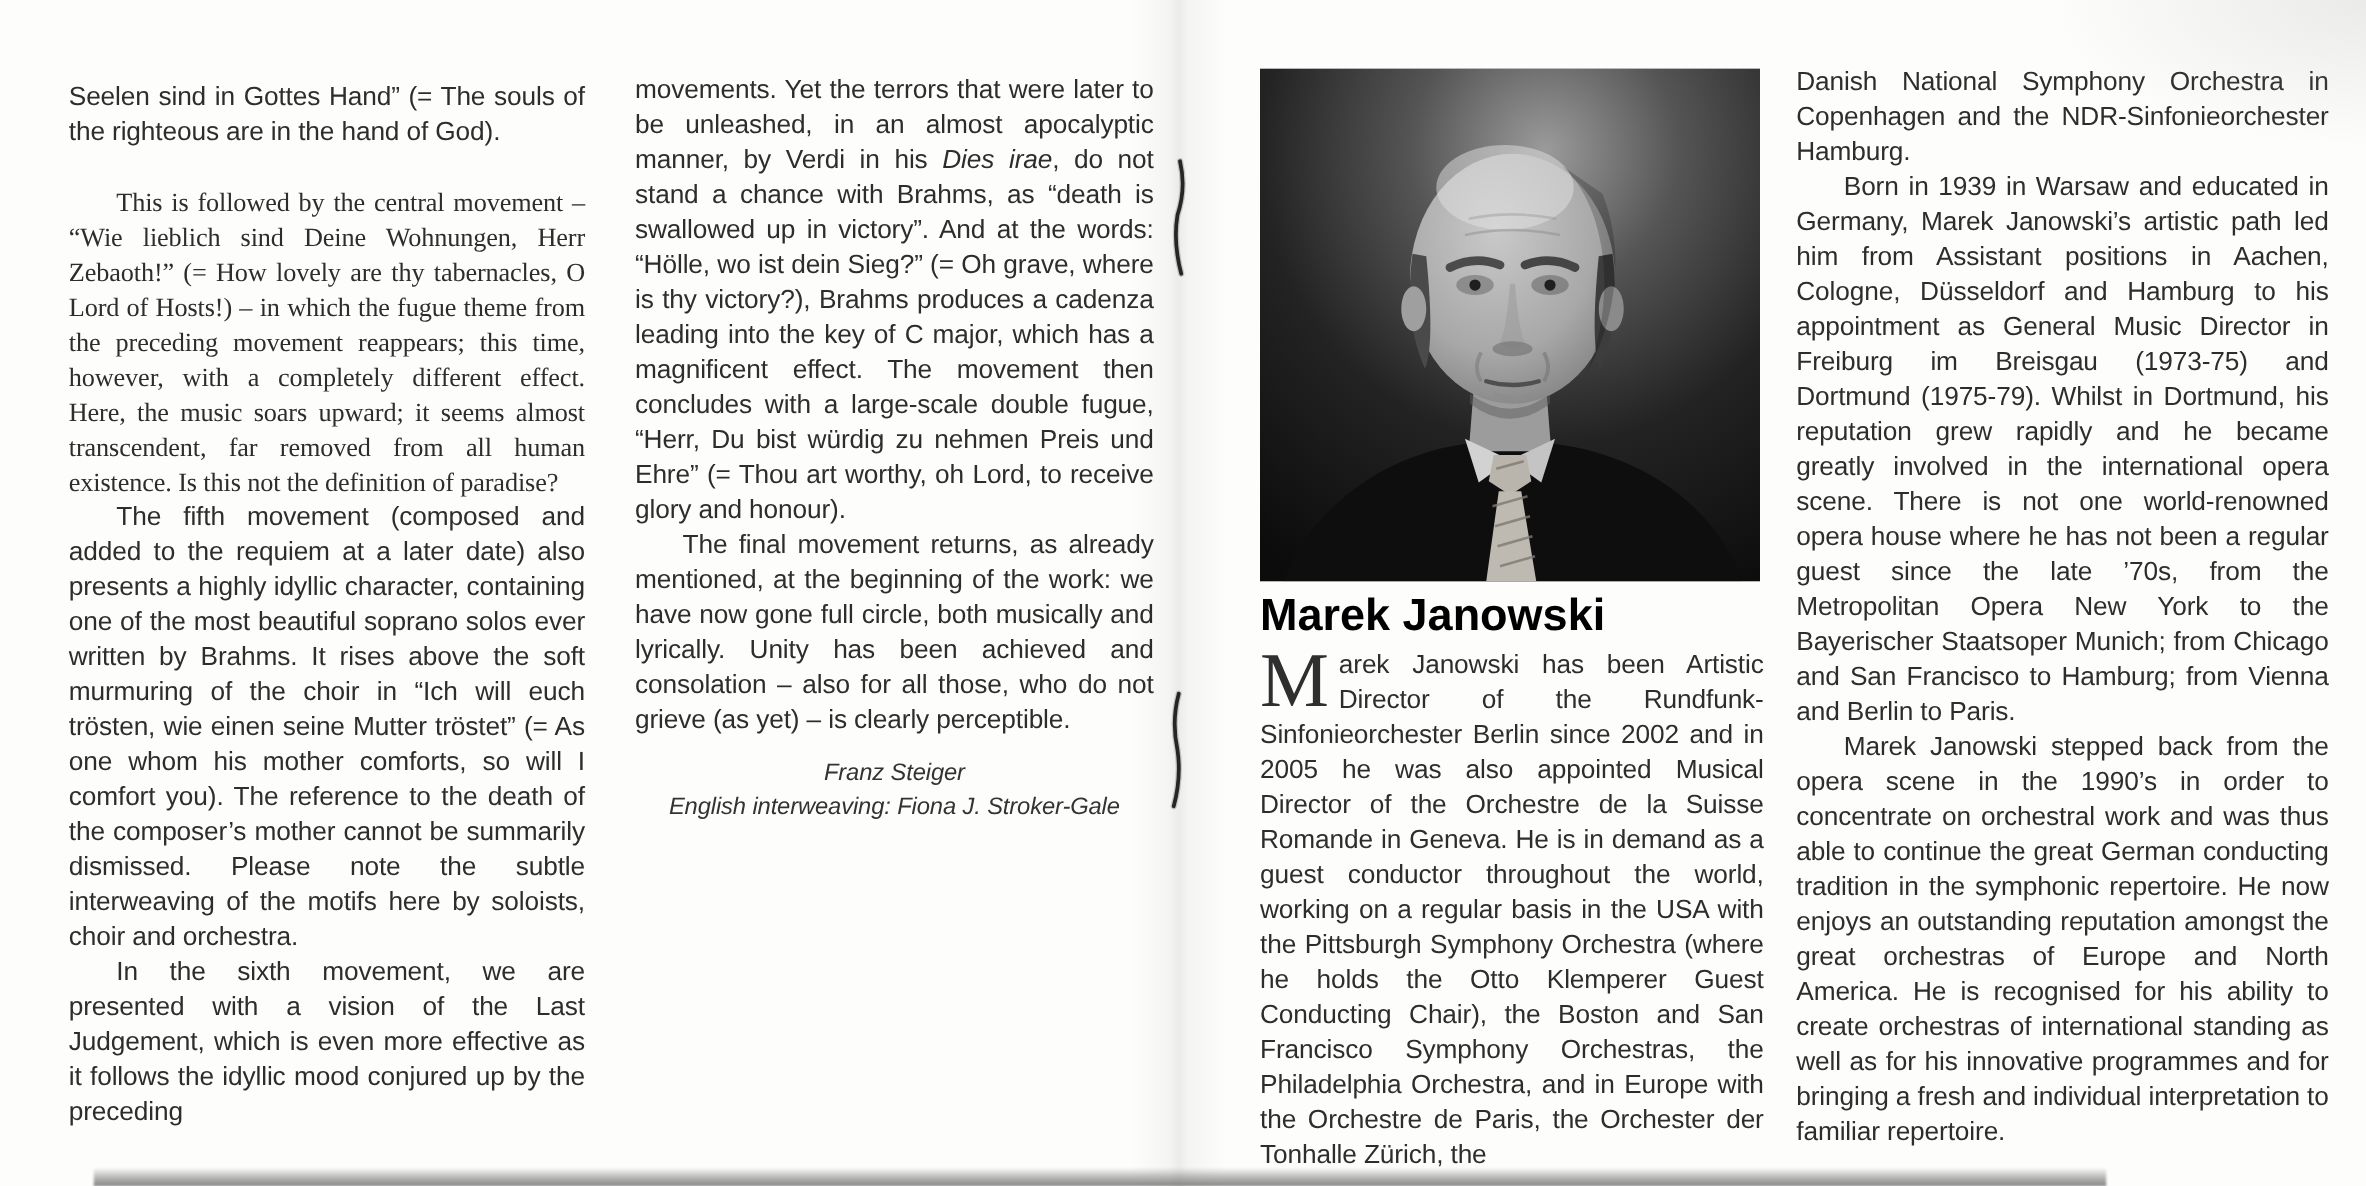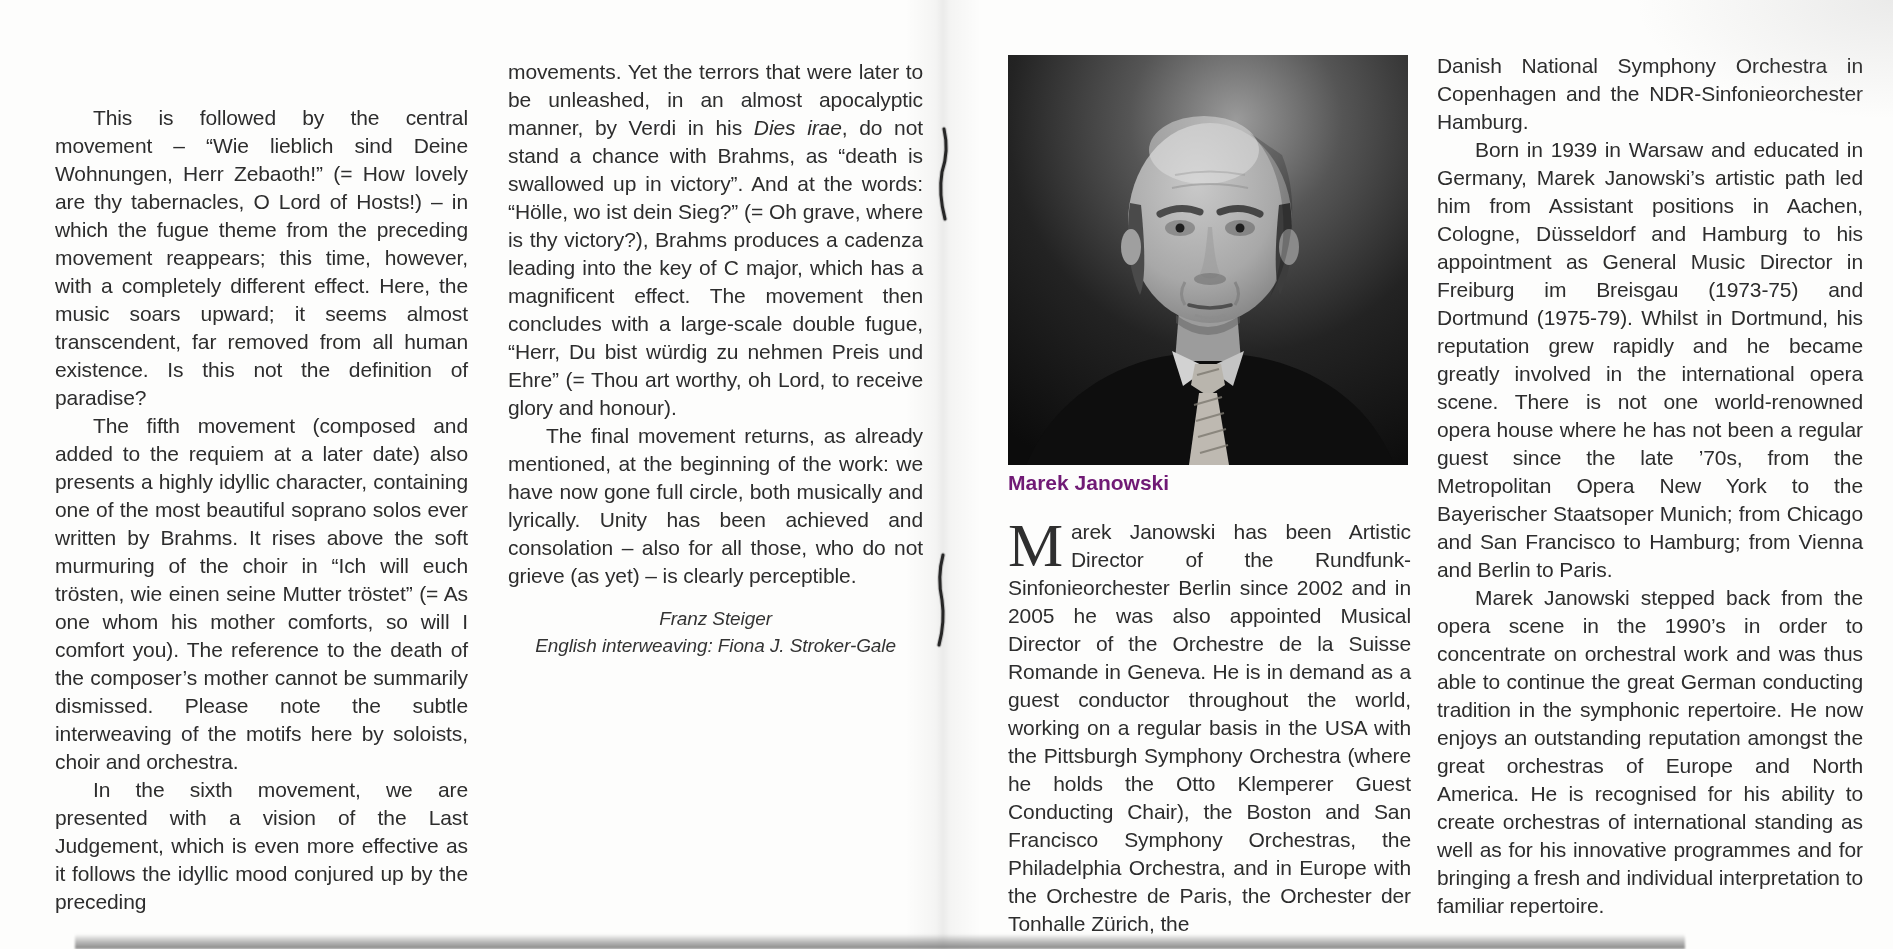--- a/index.html
+++ b/index.html
@@ -21,21 +21,21 @@
     position: absolute;
     font-size: 21px;
     line-height: 28px;
     text-align: justify;
     letter-spacing: -0.1px;
     hyphens: auto;
     -webkit-hyphens: auto;
   }
   .col p { margin: 0; }
   .col p.indent { text-indent: 38px; }
-  .col p.gap-top { margin-top: 40px; }
+  .col p.gap-top { margin-top: 28px; font-family: Liberation Serif, serif; }
 
   .col1 { left: 55px;  top: 64px;  width: 413px; }
   .col2 { left: 508px; top: 58px;  width: 415px; }
   .col3 { left: 1008px; top: 518px; width: 403px; }
   .col4 { left: 1437px; top: 52px; width: 426px; }
 
   .credits {
     margin-top: 15px;
     font-style: italic;
     font-size: 19px;
@@ -53,24 +53,24 @@
     height: 410px;
     background: #111;
   }
   .photo-frame svg { display: block; width: 100%; height: 100%; }
 
   .bio-heading {
     position: absolute;
     left: 1008px;
     top: 471px;
     width: 403px;
-    font-size: 21px;
+    font-size: 36px;
     font-weight: 700;
     letter-spacing: 0;
-    color: #701a75;
+    color: #000000;
   }
 
   .drop-cap {
     float: left;
     font-family: "Liberation Serif", "DejaVu Serif", serif;
     font-size: 62px;
     line-height: 50px;
     padding: 2px 8px 0 0;
     color: #2f2f2f;
   }
@@ -119,20 +119,21 @@
       rgba(150,150,150,0.18), rgba(150,150,150,0) 70%);
     pointer-events: none;
   }
 </style>
 </head>
 <body>
 
 <div class="page">
 
   <div class="col col1">
+    <p>Seelen sind in Gottes Hand” (= The souls of the righteous are in the hand of God).</p>
     <p class="indent gap-top">This is followed by the central movement – “Wie lieblich sind Deine Wohnungen, Herr Zebaoth!” (= How lovely are thy tabernacles, O Lord of Hosts!) – in which the fugue theme from the preceding movement reappears; this time, however, with a completely different effect. Here, the music soars upward; it seems almost transcendent, far removed from all human existence. Is this not the definition of paradise?</p>
     <p class="indent">The fifth movement (composed and added to the requiem at a later date) also presents a highly idyllic character, containing one of the most beautiful soprano solos ever written by Brahms. It rises above the soft murmuring of the choir in “Ich will euch trösten, wie einen seine Mutter tröstet” (= As one whom his mother comforts, so will I comfort you). The reference to the death of the composer’s mother cannot be summarily dismissed. Please note the subtle interweaving of the motifs here by soloists, choir and orchestra.</p>
     <p class="indent">In the sixth movement, we are presented with a vision of the Last Judgement, which is even more effective as it follows the idyllic mood conjured up by the preceding</p>
   </div>
 
   <div class="col col2">
     <p><span>movements. Yet the terrors that were later to be unleashed, in an almost apocalyptic manner, by Verdi in his </span><span style="font-style: italic;">Dies irae</span><span>, do not stand a chance with Brahms, as “death is swallowed up in victory”. And at the words: “Hölle, wo ist dein Sieg?” (= Oh grave, where is thy victory?), Brahms produces a cadenza leading into the key of C major, which has a magnificent effect. The movement then concludes with a large-scale double fugue, “Herr, Du bist würdig zu nehmen Preis und Ehre” (= Thou art worthy, oh Lord, to receive glory and honour).</span></p>
     <p class="indent">The final movement returns, as already mentioned, at the beginning of the work: we have now gone full circle, both musically and lyrically. Unity has been achieved and consolation – also for all those, who do not grieve (as yet) – is clearly perceptible.</p>
     <div class="credits">
       <div>Franz Steiger</div>

